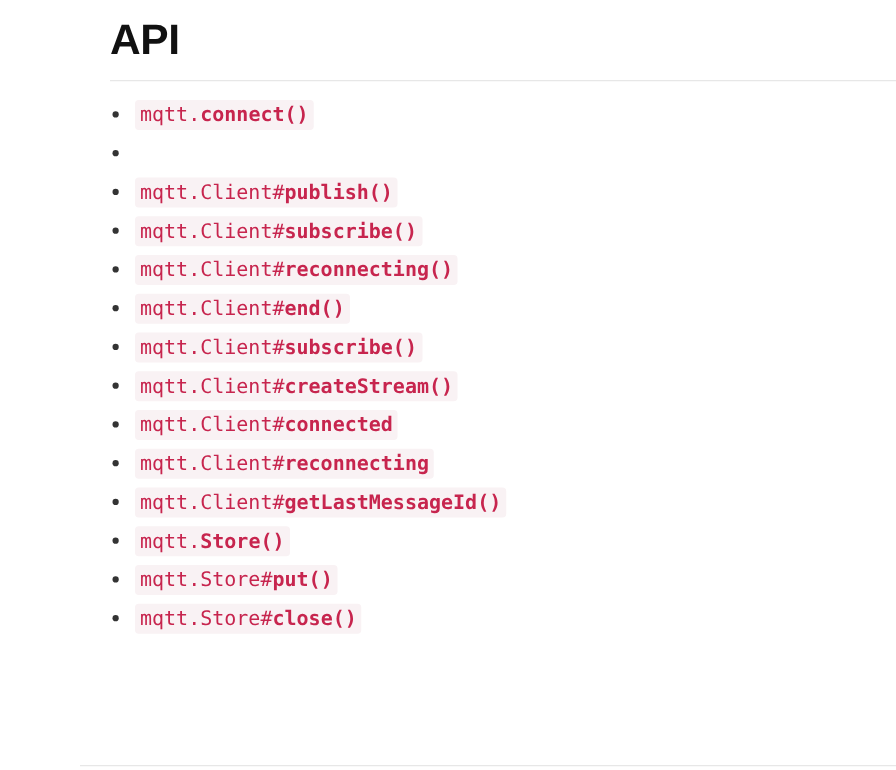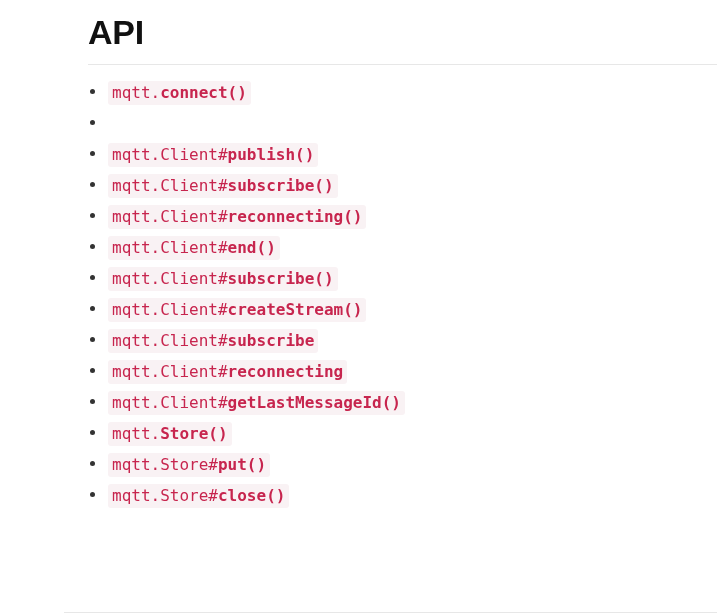--- a/index.html
+++ b/index.html
@@ -111,21 +111,21 @@
 
   <ul class="api-list">
       <li><span class="bullet"></span><code class="api-code"><span class="ns">mqtt.</span><span class="member">connect()</span></code></li>
       <li><span class="bullet"></span></li>
       <li><span class="bullet"></span><code class="api-code"><span class="ns">mqtt.Client#</span><span class="member">publish()</span></code></li>
       <li><span class="bullet"></span><code class="api-code"><span class="ns">mqtt.Client#</span><span class="member">subscribe()</span></code></li>
       <li><span class="bullet"></span><code class="api-code"><span class="ns">mqtt.Client#</span><span class="member">reconnecting()</span></code></li>
       <li><span class="bullet"></span><code class="api-code"><span class="ns">mqtt.Client#</span><span class="member">end()</span></code></li>
       <li><span class="bullet"></span><code class="api-code"><span class="ns">mqtt.Client#</span><span class="member">subscribe()</span></code></li>
       <li><span class="bullet"></span><code class="api-code"><span class="ns">mqtt.Client#</span><span class="member">createStream()</span></code></li>
-      <li><span class="bullet"></span><code class="api-code"><span class="ns">mqtt.Client#</span><span class="member">subscribe</span></code></li>
+      <li><span class="bullet"></span><code class="api-code"><span class="ns">mqtt.Client#</span><span class="member">connected</span></code></li>
       <li><span class="bullet"></span><code class="api-code"><span class="ns">mqtt.Client#</span><span class="member">reconnecting</span></code></li>
       <li><span class="bullet"></span><code class="api-code"><span class="ns">mqtt.Client#</span><span class="member">getLastMessageId()</span></code></li>
       <li><span class="bullet"></span><code class="api-code"><span class="ns">mqtt.</span><span class="member">Store()</span></code></li>
       <li><span class="bullet"></span><code class="api-code"><span class="ns">mqtt.Store#</span><span class="member">put()</span></code></li>
       <li><span class="bullet"></span><code class="api-code"><span class="ns">mqtt.Store#</span><span class="member">close()</span></code></li>
     </ul>
 
   <hr class="rule-bottom">
 
 </div>

